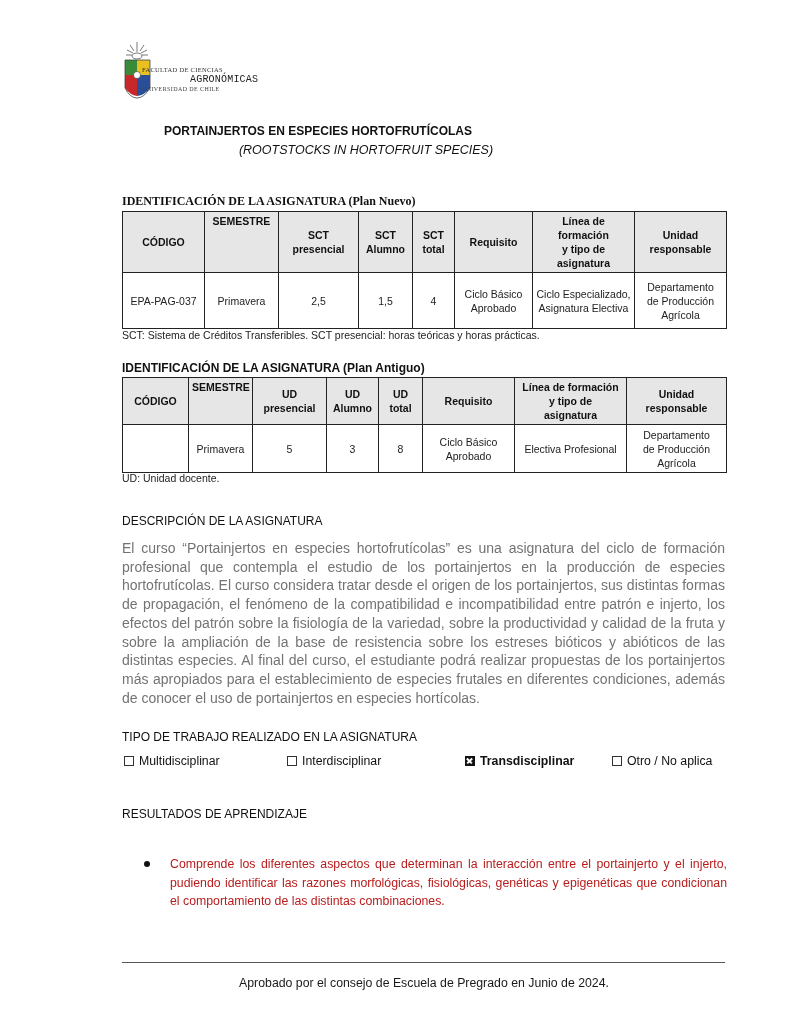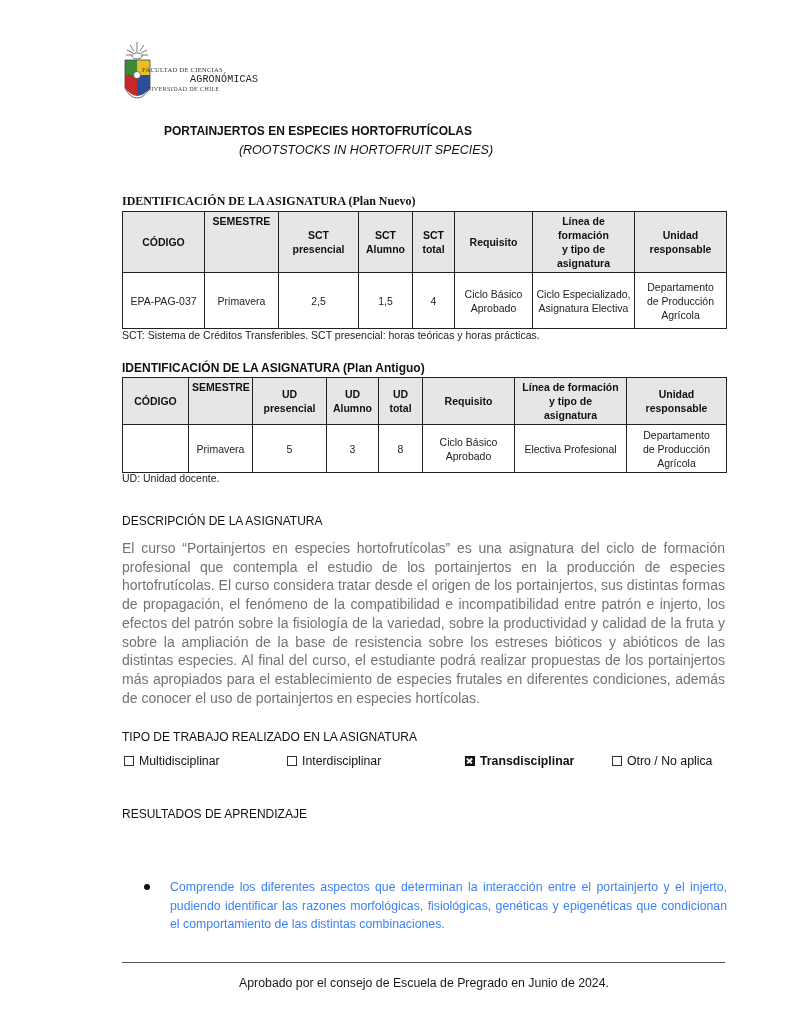--- a/index.html
+++ b/index.html
@@ -36,22 +36,22 @@
   .tipo-item { position: absolute; top: 0; white-space: nowrap; text-align: right; }
   .tipo-item .box { display: inline-block; width: 10px; height: 10px; border: 1px solid #333;
                     vertical-align: -1px; margin-right: 5px; position: relative; box-sizing: border-box; }
   .tipo-item.checked { font-weight: bold; }
   .tipo-item.checked .box { background: #111; border: 1.5px solid #111; }
   .tipo-item.checked .box::before, .tipo-item.checked .box::after {
      content: ""; position: absolute; left: 0px; top: 3px; width: 7px; height: 1.5px; background: #fff; }
   .tipo-item.checked .box::before { transform: rotate(45deg); }
   .tipo-item.checked .box::after { transform: rotate(-45deg); }
 
-  .bullet-list { position: absolute; left: 140px; top: 878px; width: 587px; font-size: 12.3px;
-                 line-height: 18.7px; margin: 0; padding: 0; list-style: none; color:#3b82f6; }
+  .bullet-list { position: absolute; left: 140px; top: 855px; width: 587px; font-size: 12.3px;
+                 line-height: 18.7px; margin: 0; padding: 0; list-style: none; color:#b91c1c; }
   .bullet-list li { position: relative; padding-left: 30px; text-align: justify; }
   .bullet-list .dot { position: absolute; left: 4px; top: 6px; width: 6px; height: 6px;
                       border-radius: 50%; background: #111; }
 
   .footer-rule { position: absolute; left: 122px; top: 962px; width: 603px; border-top: 1px solid #555; }
   .footer-text { position: absolute; left: 0; width: 848px; text-align: center; top: 976px; font-size: 12.3px; color:#1a1a1a; }
 </style>
 </head>
 <body>
 

